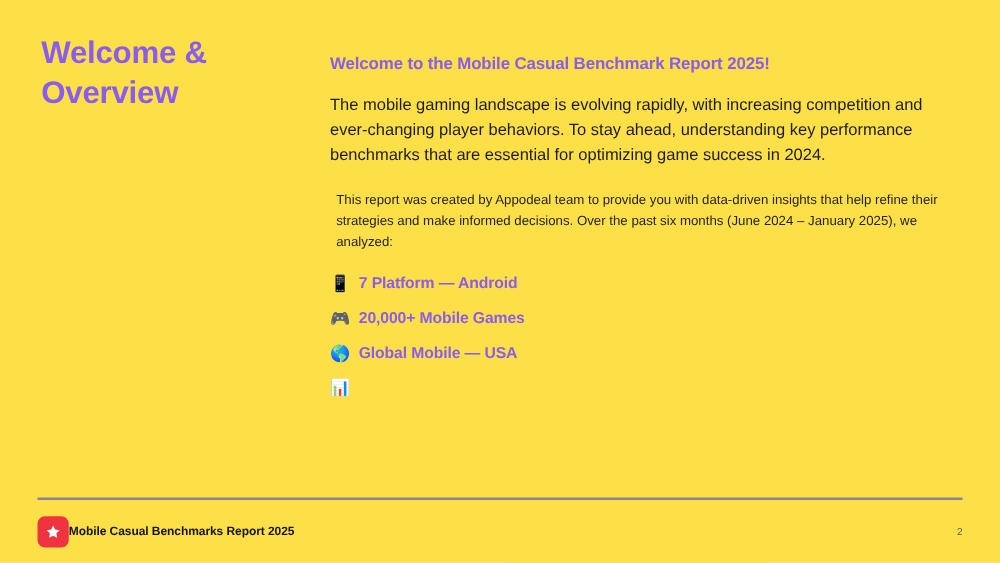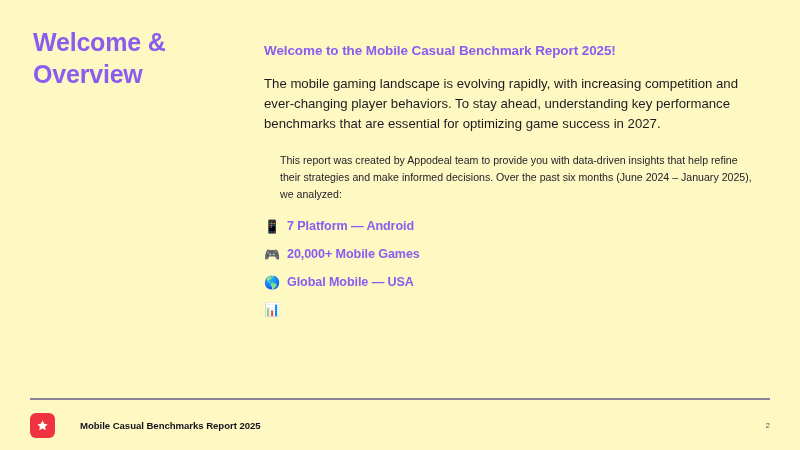--- a/index.html
+++ b/index.html
@@ -11,21 +11,21 @@
     height: 450px;
     background: #f1eafc;
     font-family: "Liberation Sans", sans-serif;
     overflow: hidden;
     position: relative;
   }
 
   .slide {
     position: absolute;
     inset: 0;
-    background: #fef9c3;
+    background: #fde047;
   }
 
   
   .title-col {
     position: absolute;
     left: 33px;
     top: 26px;
     width: 205px;
   }
   .slide-title {
@@ -57,21 +57,21 @@
     font-size: 13.2px;
     line-height: 1.52;
     color: #1d1b20;
     margin: 0 0 18px 0;
   }
 
   .sub-paragraph {
     font-size: 10.6px;
     line-height: 1.62;
     color: #24222a;
-    margin: 0 0 16px 16px;
+    margin: 0 0 16px 5px;
   }
 
   
   .fact-list {
     list-style: none;
     margin: 0 0 16px 0;
     padding: 0;
   }
   .fact-item {
     display: flex;
@@ -131,21 +131,20 @@
     background: #ef3340;
     display: flex;
     align-items: center;
     justify-content: center;
     flex: 0 0 auto;
   }
   .footer-logo svg {
     display: block;
   }
   .footer-title {
-    margin-left: 25px;
     font-size: 9.6px;
     font-weight: bold;
     color: #14121a;
     letter-spacing: -0.05px;
   }
   .footer-page {
     margin-left: auto;
     font-size: 8px;
     color: #5c5668;
   }
@@ -156,21 +155,21 @@
 <div class="slide">
 
   <div class="title-col">
     <div class="slide-title">Welcome &amp; Overview</div>
   </div>
 
   <div class="content-col">
 
     <div class="content-heading">Welcome to the Mobile Casual Benchmark Report 2025!</div>
 
-    <p class="lead-paragraph">The mobile gaming landscape is evolving rapidly, with increasing competition and ever-changing player behaviors. To stay ahead, understanding key performance benchmarks that are essential for optimizing game success in 2027.</p>
+    <p class="lead-paragraph">The mobile gaming landscape is evolving rapidly, with increasing competition and ever-changing player behaviors. To stay ahead, understanding key performance benchmarks that are essential for optimizing game success in 2024.</p>
 
     <p class="sub-paragraph">This report was created by Appodeal team to provide you with data-driven insights that help refine their strategies and make informed decisions. Over the past six months (June 2024 – January 2025), we analyzed:</p>
 
     <ul class="fact-list">
       <li class="fact-item">
         <span class="fact-emoji">📱</span>
         <span class="fact-label">7 Platform — Android</span>
       </li>
       <li class="fact-item">
         <span class="fact-emoji">🎮</span>

